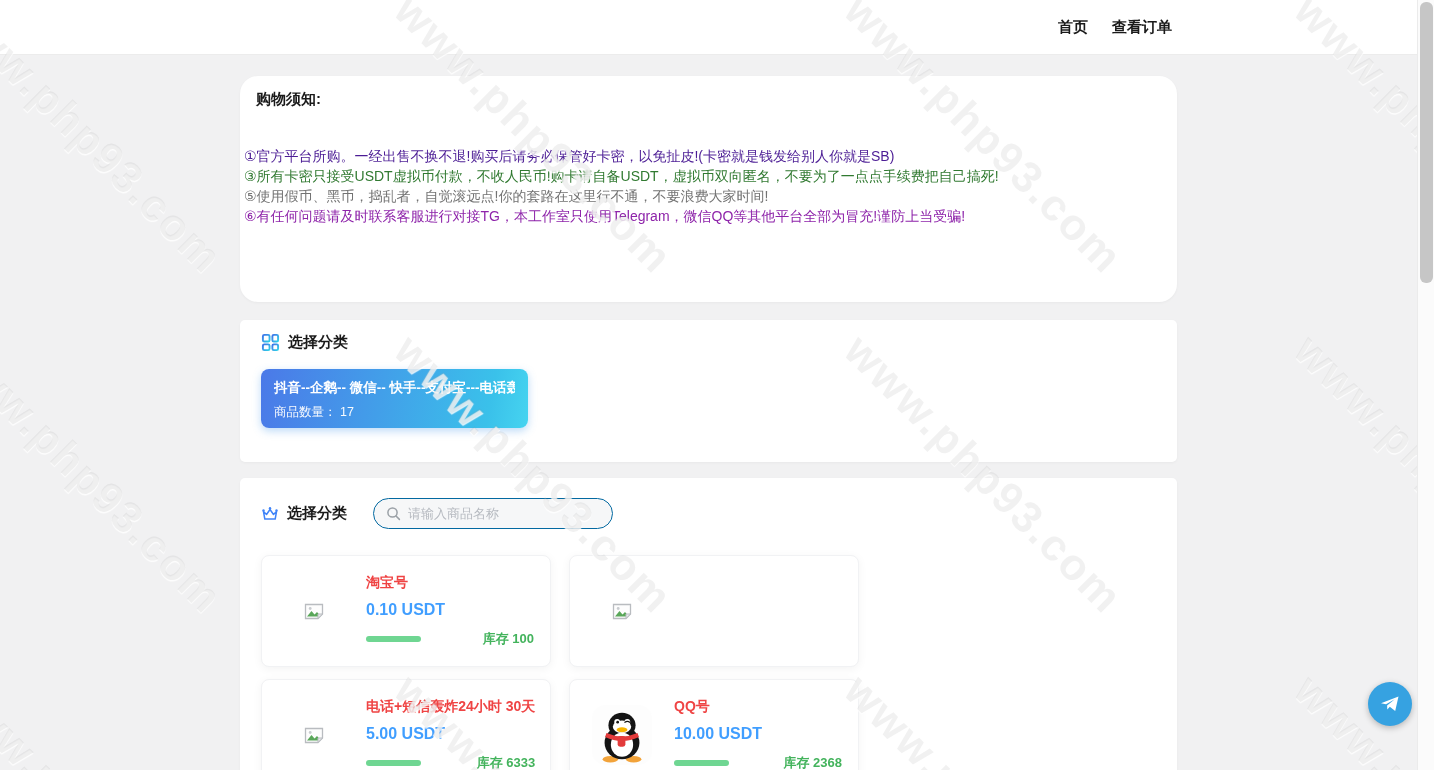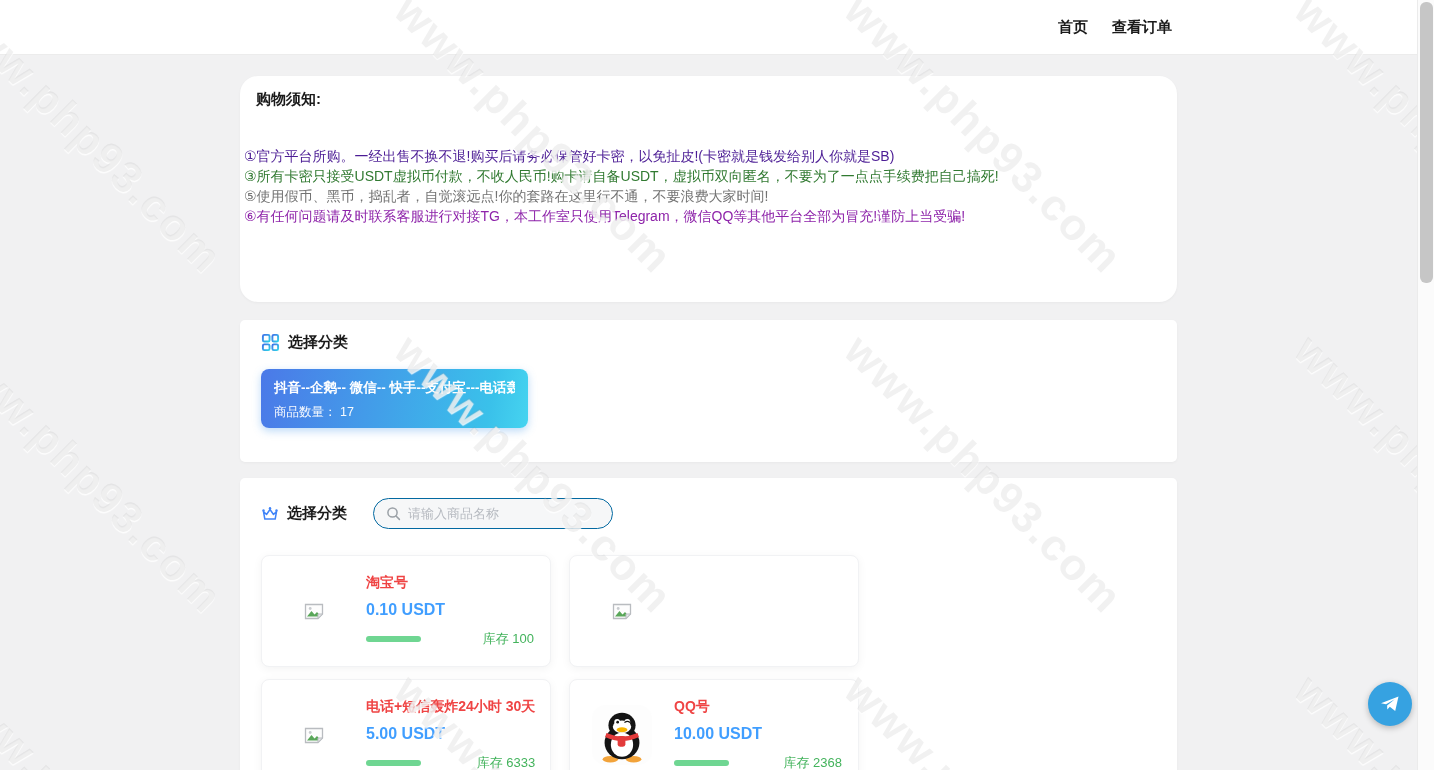--- a/index.html
+++ b/index.html
@@ -56,21 +56,21 @@
   .p-card {
     width:290px; height:112px; background:#fff; border:1px solid #f1f2f4; border-radius:8px;
     box-shadow:0 2px 10px rgba(0,0,0,0.05); display:flex; align-items:center; cursor:pointer;
   }
   .p-img { width:104px; display:flex; align-items:center; justify-content:center; flex-shrink:0; }
   .p-body { flex:1; padding-right:16px; }
   .p-name { font-size:14px; font-weight:700; color:#ef4444; white-space:nowrap; }
   .p-price { font-size:16px; font-weight:700; color:#409eff; margin-top:9px; }
   .p-foot { margin-top:11px; display:flex; align-items:center; justify-content:space-between; }
   .p-bar { width:55px; height:6px; border-radius:3px; background:#6fd692; }
-  .p-stock { font-size:13px; font-weight:400; color:#43b35c; }
+  .p-stock { font-size:13px; font-weight:700; color:#43b35c; }
 
   
   .fab {
     position:absolute; right:5px; bottom:44px; width:44px; height:44px; border-radius:50%;
     background:#36a2e1; display:flex; align-items:center; justify-content:center;
     box-shadow:0 2px 6px rgba(0,0,0,0.25); cursor:pointer; z-index:60;
   }
 
   
   .scrollbar {

